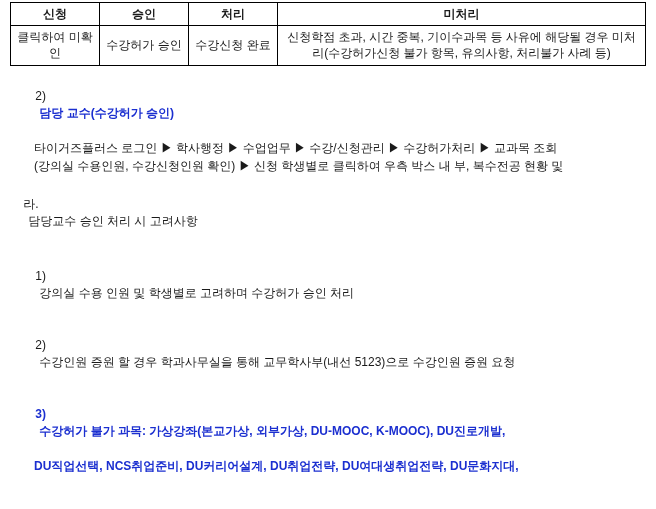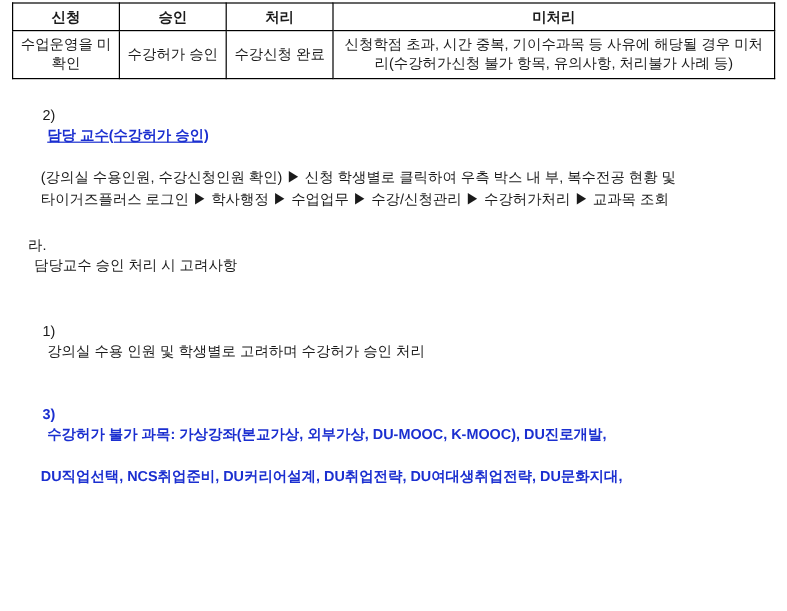--- a/index.html
+++ b/index.html
@@ -67,50 +67,54 @@
 
   <table class="grid">
     <tbody>
         <tr>
       <th style="width:80px;">신청</th>
       <th style="width:80px;">승인</th>
       <th style="width:80px;">처리</th>
       <th>미처리</th>
     </tr>
     <tr>
-      <td class="c-center">수업운영을
+      <td class="c-center">클릭하여
 미확인</td>
       <td class="c-center">수강허가
 승인</td>
       <td class="c-center">수강신청
 완료</td>
       <td class="c-left">신청학점 초과, 시간 중복, 기이수과목 등 사유에 해당될 경우
 미처리(수강허가신청 불가 항목, 유의사항, 처리불가 사례 등)</td>
     </tr>
   </tbody>
     </table>
 
   <div class="line indent1" style="margin-top:5px;">
     <span>2)</span>
-    <span class="blue bold" style="margin-left:4px;text-decoration:underline;">담당 교수(수강허가 승인)</span>
+    <span class="blue bold" style="margin-left:4px;">담당 교수(수강허가 승인)</span>
   </div>
 
+  <div class="line indent2 tight">타이거즈플러스 로그인 ▶ 학사행정 ▶ 수업업무 ▶ 수강/신청관리 ▶ 수강허가처리 ▶ 교과목 조회</div>
   <div class="line indent2 tight">(강의실 수용인원, 수강신청인원 확인) ▶ 신청 학생별로 클릭하여 우측 박스 내 부, 복수전공 현황 및</div>
-  <div class="line indent2 tight">타이거즈플러스 로그인 ▶ 학사행정 ▶ 수업업무 ▶ 수강/신청관리 ▶ 수강허가처리 ▶ 교과목 조회</div>
 
   <div class="line" style="margin-left:10px; margin-top:4px;">
     <span>라.</span>
     <span style="margin-left:5px;">담당교수 승인 처리 시 고려사항</span>
   </div>
 
   <div class="line indent1 tight" style="margin-top:4px;">
     <span>1)</span>
     <span style="margin-left:4px;">강의실 수용 인원 및 학생별로 고려하며 수강허가 승인 처리</span>
   </div>
 
+  <div class="line indent1 tight">
+    <span>2)</span>
+    <span style="margin-left:4px;">수강인원 증원 할 경우 학과사무실을 통해 교무학사부(내선 5123)으로 수강인원 증원 요청</span>
+  </div>
 
   <div class="line indent1 tight blue bold">
     <span>3)</span>
     <span style="margin-left:4px;text-align:center;">수강허가 불가 과목: 가상강좌(본교가상, 외부가상, DU-MOOC, K-MOOC), DU진로개발,</span>
   </div>
 
   <div class="line indent2 tight blue bold">DU직업선택, NCS취업준비, DU커리어설계, DU취업전략, DU여대생취업전략, DU문화지대,</div>
 
 </div>
 

